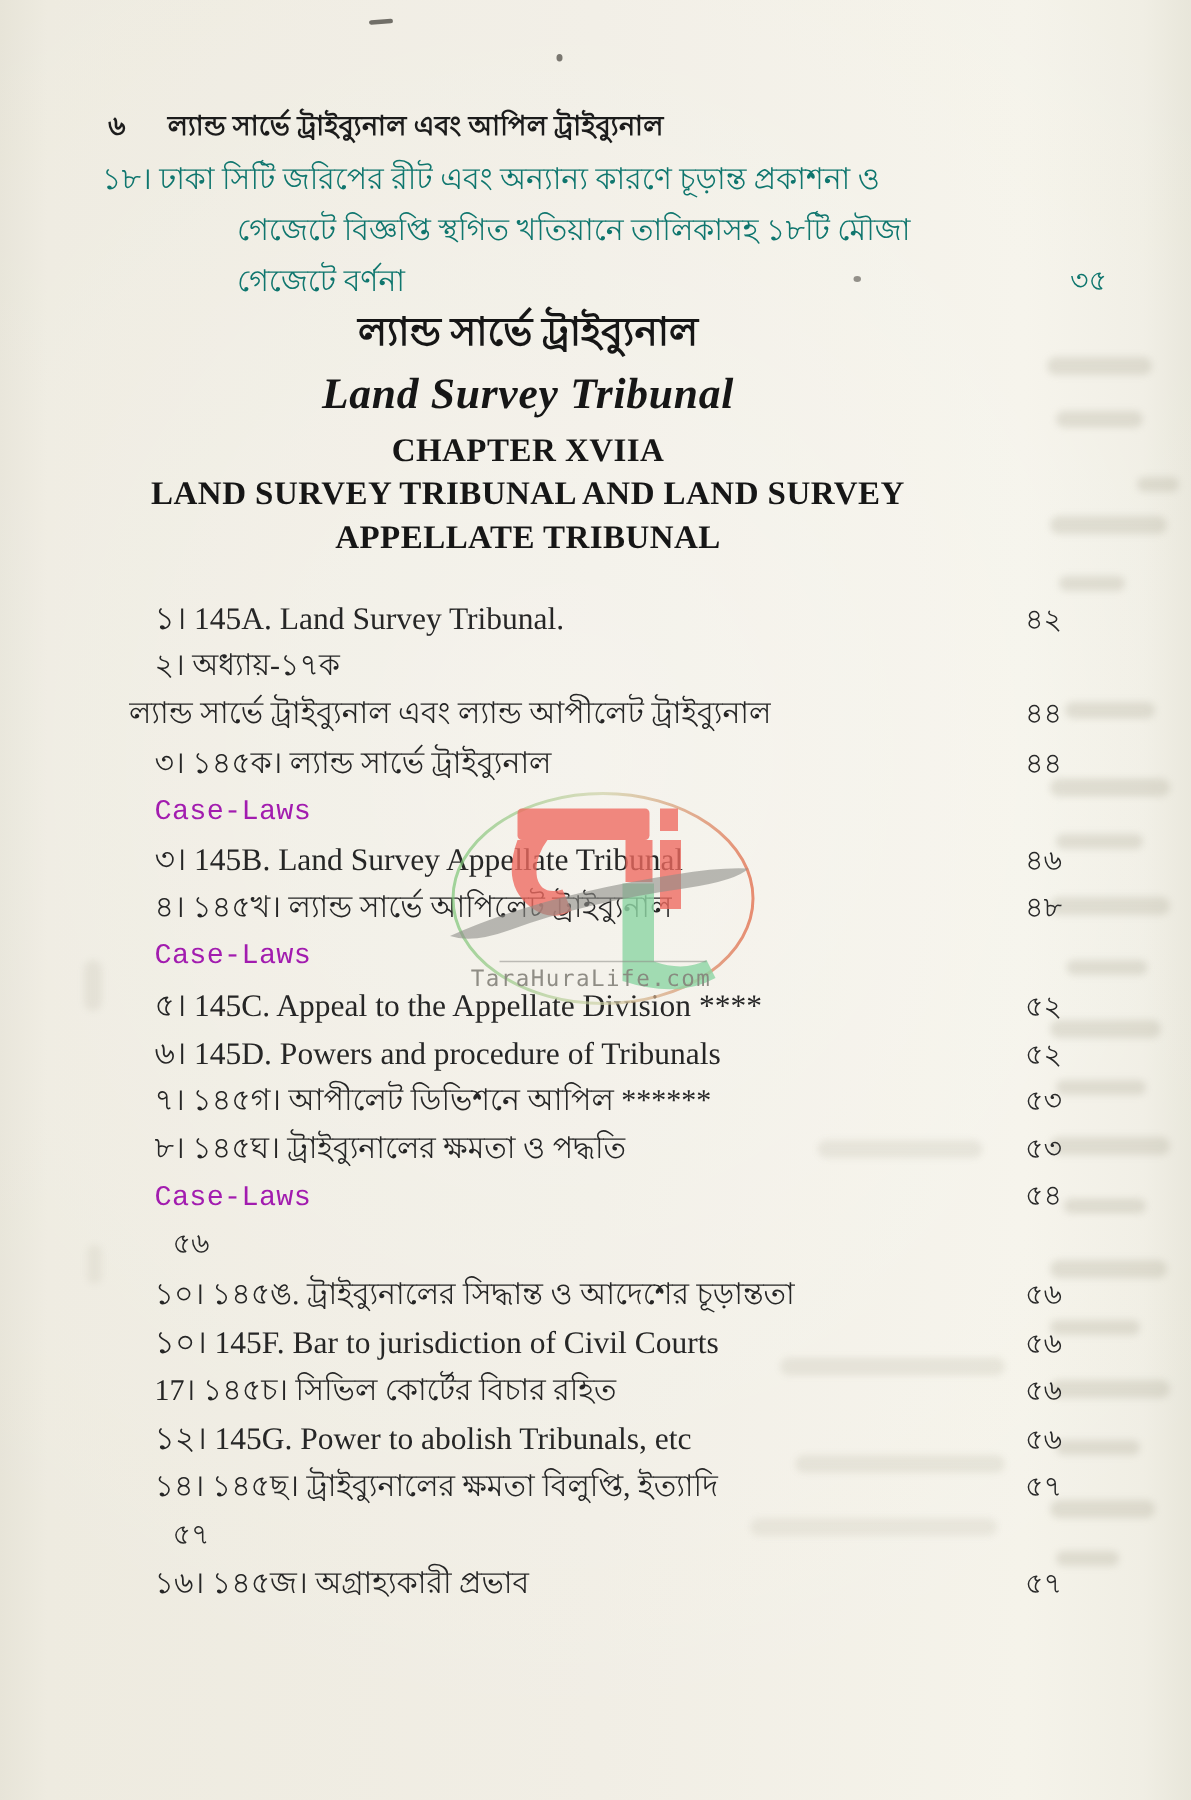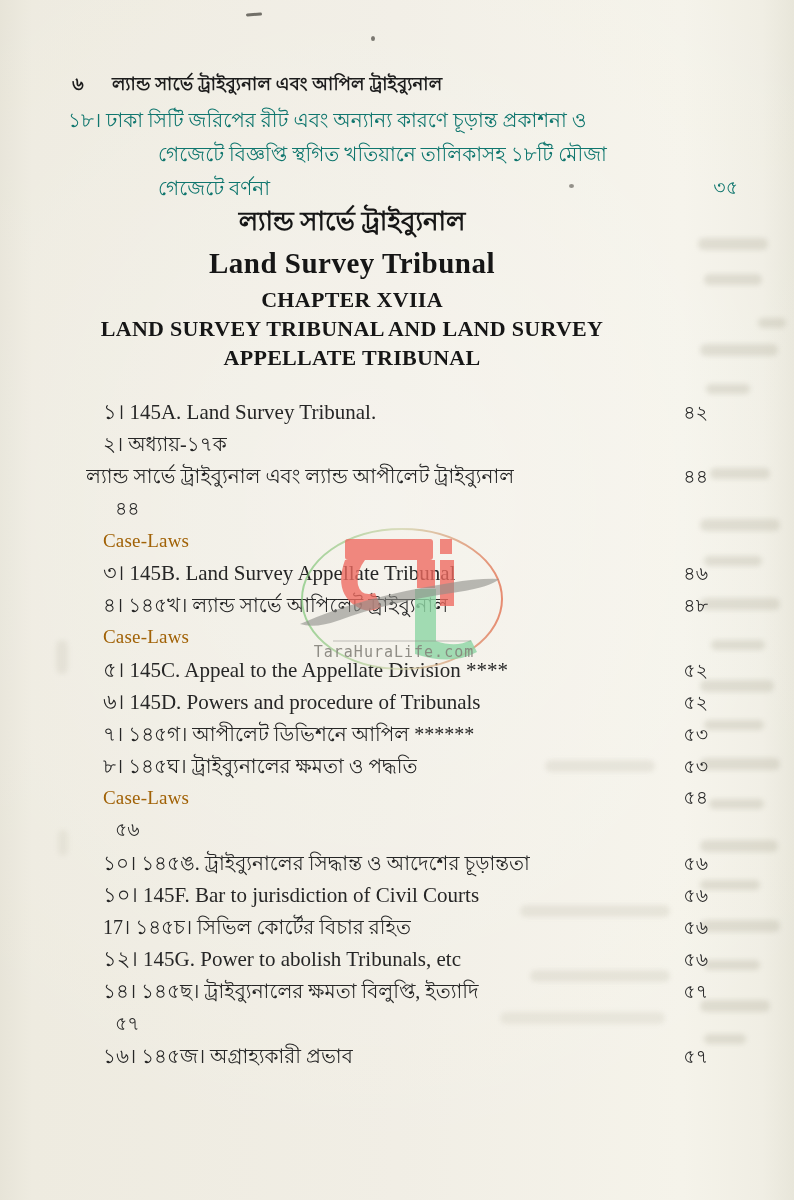--- a/index.html
+++ b/index.html
@@ -26,33 +26,33 @@
     position:absolute;top:103px;left:68px;right:56px;
     font-size:20px;line-height:34px;color:#0f766e;
   }
   .prev-item .cont{padding-left:90px;}
   .prev-item .lastline{display:flex;justify-content:space-between;}
   .prev-item .pageref{font-size:19px;}
 
   
   .headings{position:absolute;top:201px;left:52px;width:600px;text-align:center;color:#161616;}
   .h-bn{font-size:26px;line-height:42px;font-weight:bold;}
-  .h-en{font-size:29px;line-height:40px;font-weight:bold;letter-spacing:.5px;}
+  .h-en{font-size:29px;line-height:40px;font-weight:bold;letter-spacing:.5px;font-style:italic;}
   .h-ch{font-size:22px;line-height:28px;font-weight:bold;margin-top:3px;letter-spacing:.3px;}
   .h-l1,.h-l2{font-size:22px;line-height:29px;font-weight:bold;letter-spacing:.3px;}
 
   
   .toc{position:absolute;top:396px;left:103px;right:86px;}
   .row{display:flex;justify-content:space-between;align-items:baseline;
        height:32.2px;line-height:32.2px;white-space:nowrap;}
   .row .lbl{overflow:hidden;}
   .row .pg{font-size:19px;color:#2a2a2a;padding-left:12px;}
   .lbl.en{font-size:21px;font-family:"Liberation Serif",serif;}
   .lbl.bn{font-size:20px;}
-  .lbl.cl{font-size:19px;font-family:Liberation Serif, serif;letter-spacing:.2px;color:#a16207;}
+  .lbl.cl{font-size:19px;font-family:Liberation Mono, monospace;letter-spacing:.2px;color:#a21caf;}
   .row.outdent{margin-left:-17px;}
 
   
   .watermark{position:absolute;left:297px;top:527px;width:210px;height:150px;pointer-events:none;}
   .watermark svg{position:absolute;inset:0;}
   .wm-text{
     position:absolute;left:0;right:16px;top:116px;text-align:center;
     font-family:"DejaVu Sans Mono",monospace;font-size:15px;color:#85837b;
     letter-spacing:1px;opacity:.9;
   }
@@ -126,20 +126,21 @@
       </div>
     <div class="row">
         <span class="lbl bn">২। অধ্যায়-১৭ক</span>
         <span class="pg"></span>
       </div>
     <div class="row outdent">
         <span class="lbl bn">ল্যান্ড সার্ভে ট্রাইব্যুনাল এবং ল্যান্ড আপীলেট ট্রাইব্যুনাল</span>
         <span class="pg">৪৪</span>
       </div>
     <div class="row">
+        <span class="lbl bn">৩। ১৪৫ক। ল্যান্ড সার্ভে ট্রাইব্যুনাল</span>
         <span class="pg">৪৪</span>
       </div>
     <div class="row">
         <span class="lbl cl">Case-Laws</span>
         <span class="pg"></span>
       </div>
     <div class="row">
         <span class="lbl en">৩। 145B. Land Survey Appellate Tribunal</span>
         <span class="pg">৪৬</span>
       </div>

